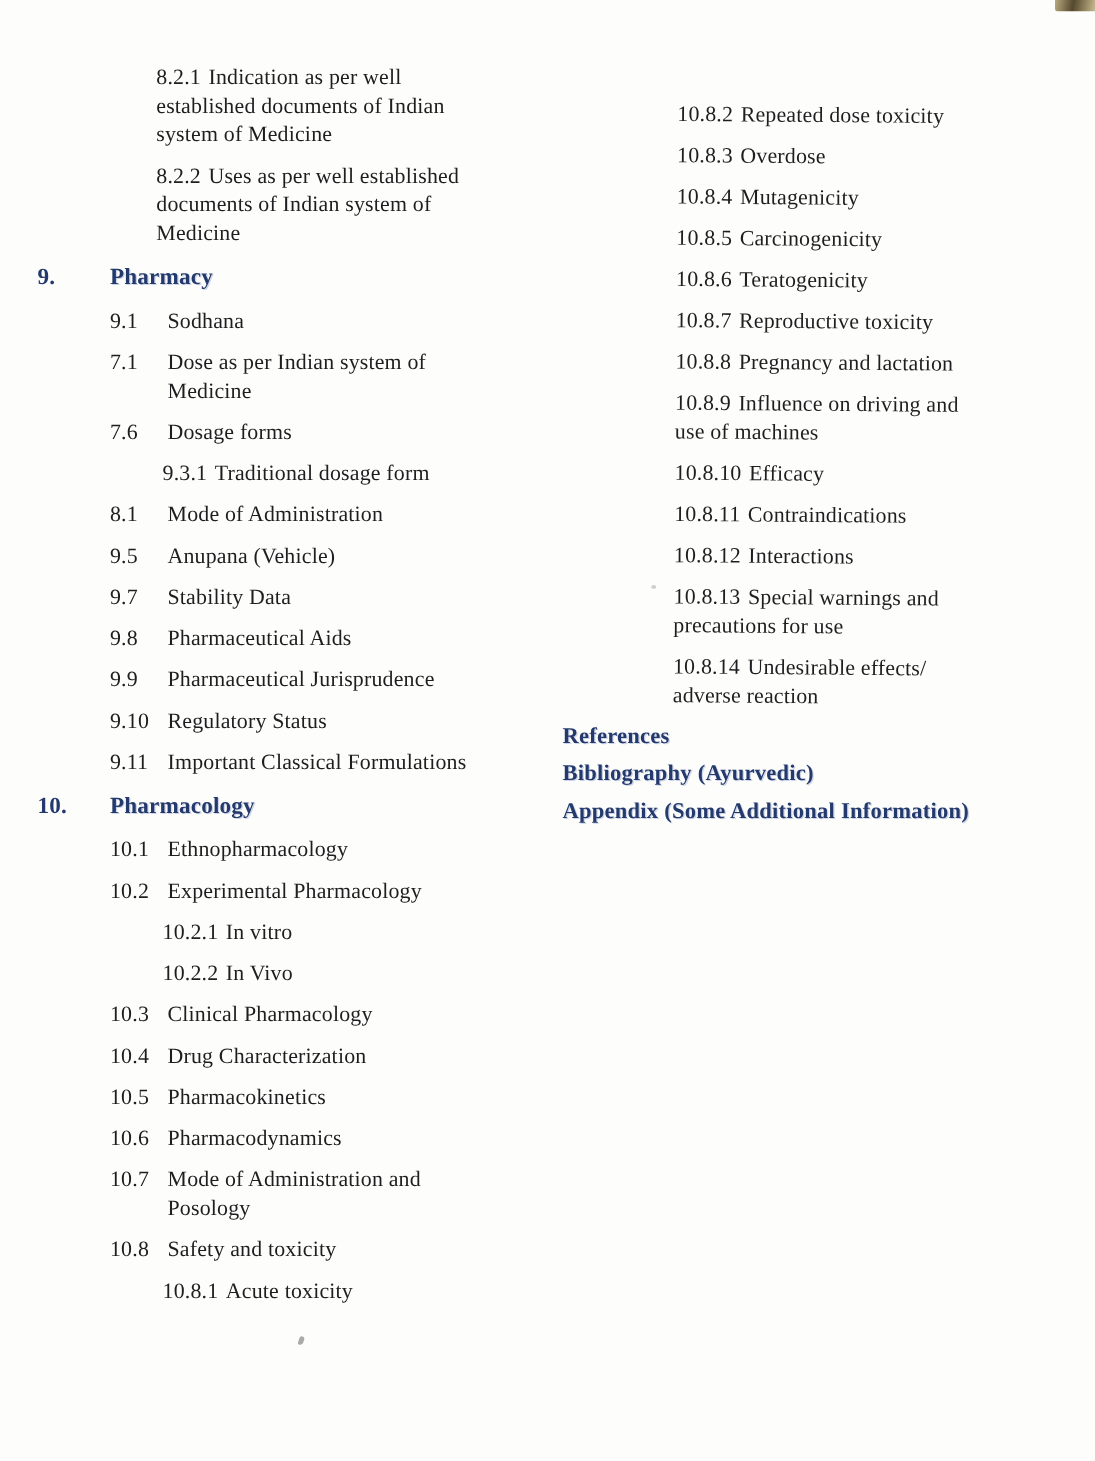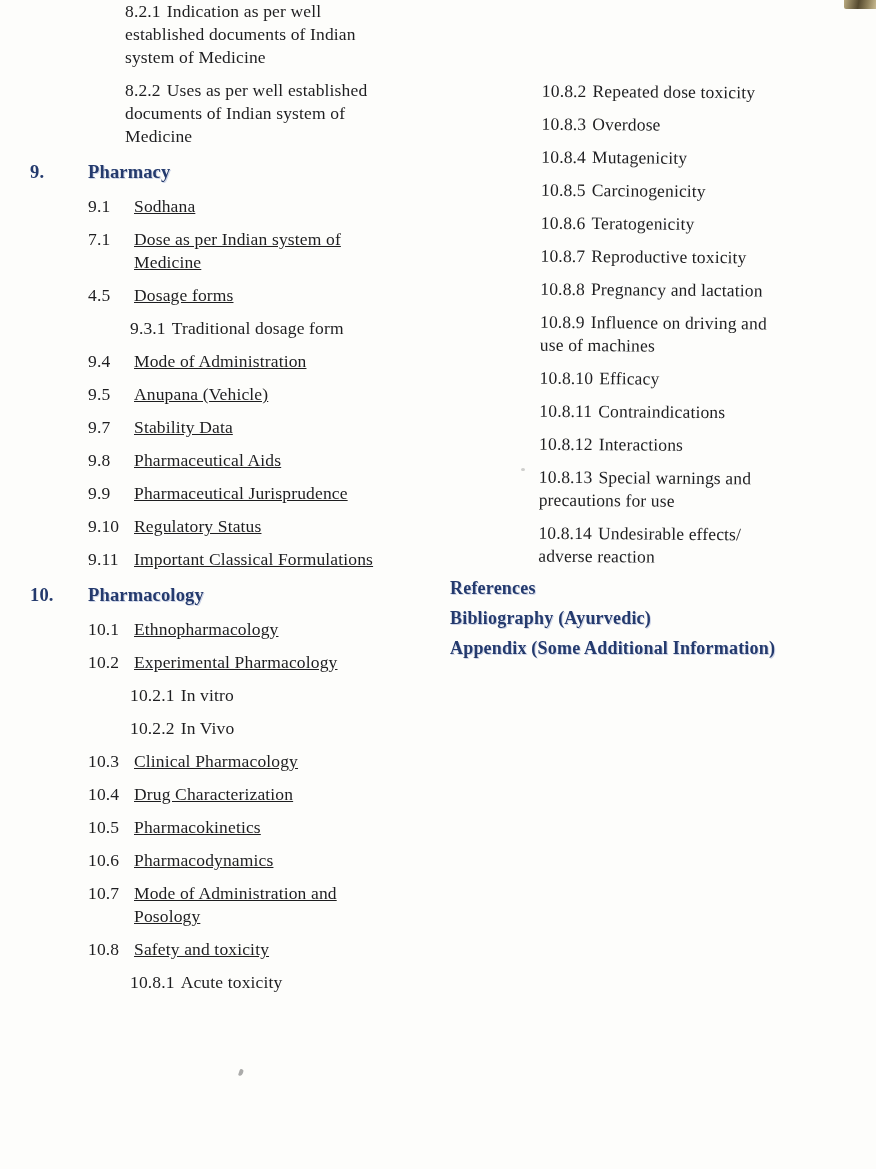--- a/index.html
+++ b/index.html
@@ -5,36 +5,36 @@
   html,body{margin:0;padding:0;background:#e9e9e6;}
   .page{
     position:relative;
     width:876px;height:1169px;
     background:var(--page-bg,#fdfdfb);
     font-family:"Liberation Serif","DejaVu Serif",serif;
     color:var(--body-color,#1e1e20);
     overflow:hidden;
   }
   .col{position:absolute;top:0;}
-  .col-left{left:30px;width:440px;}
+  .col-left{left:30px;width:440px;padding-top:50px;}
   .col-right{left:450px;width:412px;padding-top:79px;}
   .toc-item{font-size:17.5px;line-height:23px;margin-bottom:10px;letter-spacing:.15px;}
   .toc-item .txt{white-space:pre-line;}
   
   .toc-section{
     display:flex;margin-top:13px;margin-bottom:11px;
     font-weight:bold;font-size:18.5px;line-height:23px;
   }
   .toc-section .num{flex:0 0 58px;color:var(--heading-color,#243a6d);}
   .toc-section .txt{color:var(--heading-color,#243a6d);
     text-shadow:1px 1px 0 rgba(125,145,200,.38);}
   
   .toc-sub1{display:flex;margin-left:58px;}
   .toc-sub1 .num{flex:0 0 46px;}
-  .toc-sub1 .txt{flex:1;text-decoration:underline;}
+  .toc-sub1 .txt{flex:1;}
   
   .toc-sub2{margin-left:100px;}
   .toc-sub2 .num{margin-right:6px;}
   .col-left .toc-sub2-8{margin-left:95px;}
   .col-right .toc-sub2{margin-left:92px;}
   .right-list{transform:rotate(.45deg);transform-origin:left top;}
   
   .end-matter{margin-top:8px;}
   .end-heading{
     font-weight:bold;font-size:18px;line-height:23px;margin-bottom:7px;
@@ -72,26 +72,26 @@
       <div class="toc-item toc-sub1">
         <span class="num">9.1</span>
         <span class="txt">Sodhana</span>
       </div>
       <div class="toc-item toc-sub1">
         <span class="num">7.1</span>
         <span class="txt">Dose as per Indian system of
 Medicine</span>
       </div>
       <div class="toc-item toc-sub1">
-        <span class="num">4.5</span>
+        <span class="num">7.6</span>
         <span class="txt">Dosage forms</span>
       </div>
       <div class="toc-item toc-sub2"><span class="num">9.3.1</span><span class="txt">Traditional dosage form</span></div>
       <div class="toc-item toc-sub1">
-        <span class="num">9.4</span>
+        <span class="num">8.1</span>
         <span class="txt">Mode of Administration</span>
       </div>
       <div class="toc-item toc-sub1">
         <span class="num">9.5</span>
         <span class="txt">Anupana (Vehicle)</span>
       </div>
       <div class="toc-item toc-sub1">
         <span class="num">9.7</span>
         <span class="txt">Stability Data</span>
       </div>

